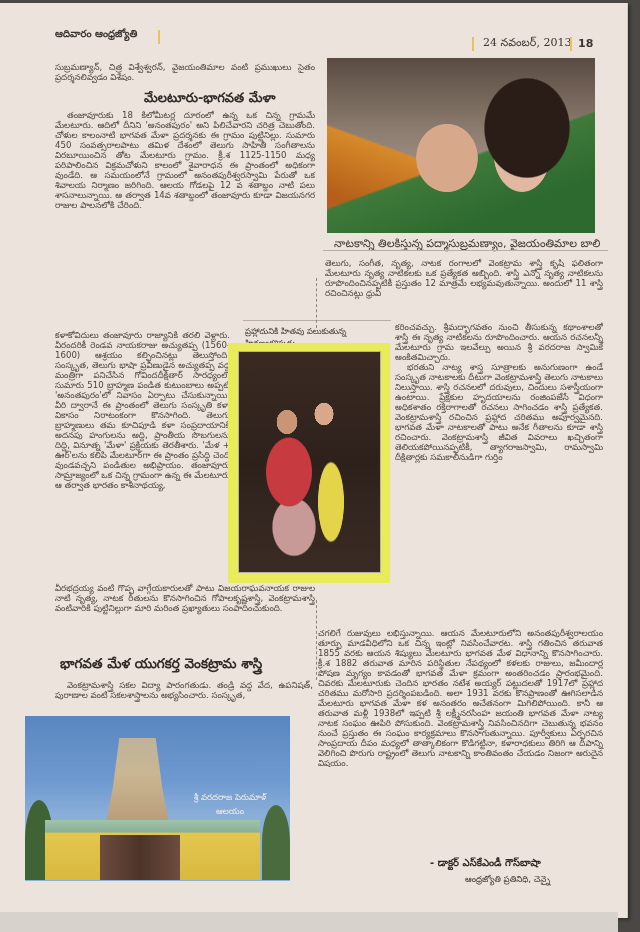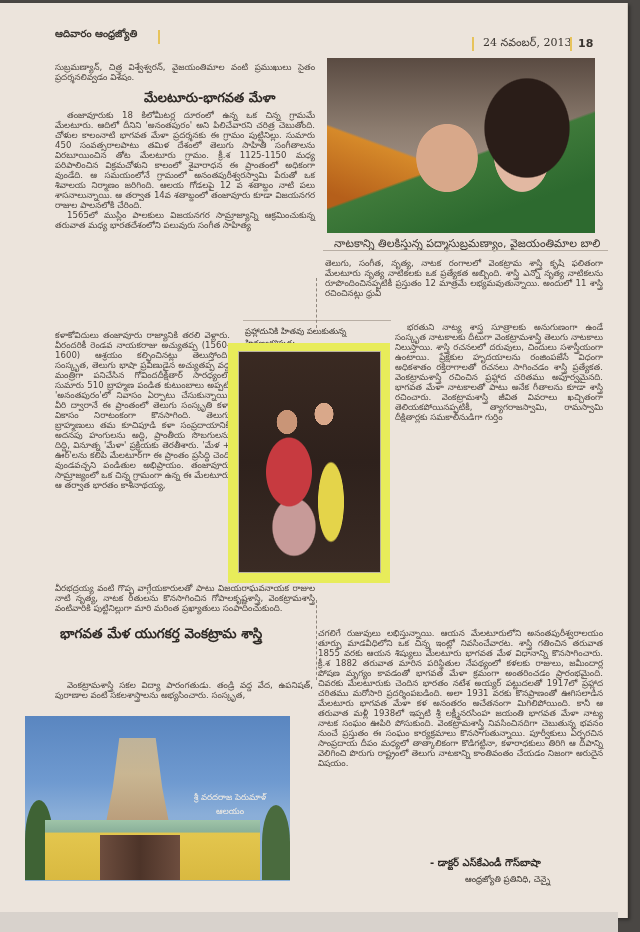--- a/index.html
+++ b/index.html
@@ -22,21 +22,21 @@
 
   .masthead-left { position: absolute; left: 55px; top: 28px; font-size: 10px; font-weight: bold; color: #3a3530; }
   .masthead-bar { position: absolute; width: 2px; height: 14px; background: #e7c35b; }
   .masthead-date { position: absolute; left: 483px; top: 36px; font-family: "DejaVu Serif", serif; font-size: 11px; color: #3a3530; }
   .masthead-page { position: absolute; left: 578px; top: 37px; font-size: 11px; font-weight: bold; color: #3a3530; }
 
   .intro { position: absolute; left: 55px; top: 62px; width: 260px; }
 
   .h1 { position: absolute; font-weight: bold; color: #2f2a26; }
   .sub1 { left: 100px; top: 90px; font-size: 13px; margin-left: 44px; }
-  .sub2 { left: 60px; top: 625px; font-size: 13.5px; }
+  .sub2 { left: 60px; top: 655px; font-size: 13.5px; }
 
   .col1a { position: absolute; left: 55px; top: 110px; width: 260px; }
   .col1b { position: absolute; left: 55px; top: 275px; width: 175px; }
   .col1c { position: absolute; left: 55px; top: 580px; width: 260px; }
   .col1d { position: absolute; left: 55px; top: 680px; width: 258px; }
 
   .col2a { position: absolute; left: 325px; top: 258px; width: 278px; }
   .col2b { position: absolute; left: 395px; top: 322px; width: 208px; }
   .col2c { position: absolute; left: 318px; top: 588px; width: 285px; margin-top: 40px; }
 
@@ -108,21 +108,20 @@
 <div class="masthead-bar" style="left:472px; top:37px;"></div>
 <div class="masthead-date">24 నవంబర్, 2013</div>
 <div class="masthead-bar" style="left:570px; top:37px;"></div>
 <div class="masthead-page">18</div>
 
 <div class="intro t">సుబ్రమణ్యాన్, చిత్ర విశ్వేశ్వరన్, వైజయంతిమాల వంటి ప్రముఖులు సైతం ప్రదర్శనలివ్వడం విశేషం.</div>
 
 <div class="h1 sub1">మేలటూరు-భాగవత మేళా</div>
 <div class="col1a t">
   <p>తంజావూరుకు 18 కిలోమీటర్ల దూరంలో ఉన్న ఒక చిన్న గ్రామమే మేలటూరు. ఆదిలో దీనిని 'అనంతపురం' అని పిలిచేవారని చరిత్ర చెబుతోంది. చోళుల కాలంనాటి భాగవత మేళా ప్రదర్శనకు ఈ గ్రామం పుట్టినిల్లు. సుమారు 450 సంవత్సరాలపాటు తమిళ దేశంలో తెలుగు సాహితీ సంగీతాలను విరబూయించిన తోట మేలటూరు గ్రామం. క్రీ.శ 1125-1150 మధ్య పరిపాలించిన విక్రమచోళుని కాలంలో శైవారాధన ఈ ప్రాంతంలో అధికంగా వుండేది. ఆ సమయంలోనే గ్రామంలో అనంతపురీశ్వరస్వామి పేరుతో ఒక శివాలయ నిర్మాణం జరిగింది. ఆలయ గోడలపై 12 వ శతాబ్దం నాటి పలు శాసనాలున్నాయి. ఆ తర్వాత 14వ శతాబ్దంలో తంజావూరు కూడా విజయనగర రాజుల పాలనలోకి చేరింది.</p>
-  <p>1565లో ముస్లిం పాలకులు విజయనగర సామ్రాజ్యాన్ని ఆక్రమించుకున్న తరువాత మధ్య భారతదేశంలోని పలువురు సంగీత సాహిత్య</p>
 </div>
 <div class="col1b t" style="top:330px;">కళాకోవిదులు తంజావూరు రాజ్యానికి తరలి వెళ్లారు. వీరందరికీ రెండవ నాయకరాజు అచ్యుతప్ప (1560-1600) ఆశ్రయం కల్పించినట్లు తెలుస్తోంది. సంస్కృత, తెలుగు భాషా ప్రవీణుడైన అచ్యుతప్ప వద్ద మంత్రిగా పనిచేసిన గోవిందదీక్షితార్ సారధ్యంలో సుమారు 510 బ్రాహ్మణ పండిత కుటుంబాలు అప్పటి 'అనంతపురం'లో నివాసం ఏర్పాటు చేసుకున్నాయి. వీరి ద్వారానే ఈ ప్రాంతంలో తెలుగు సంస్కృతి కళా వికాసం నిరాటంకంగా కొనసాగింది. తెలుగు బ్రాహ్మణులు తమ కూచిపూడి కళా సంప్రదాయానికి అదనపు హంగులను అద్ది, ప్రాంతీయ సొబగులను దిద్ది, వినూత్న 'మేళా' ప్రక్రియకు తెరతీశారు. 'మేళ + ఊర్'లను కలిపి మేలటూర్‌గా ఈ ప్రాంతం ప్రసిద్ధి చెంది వుండవచ్చని పండితుల అభిప్రాయం. తంజావూరు సామ్రాజ్యంలో ఒక చిన్న గ్రామంగా ఉన్న ఈ మేలటూరు ఆ తర్వాత భారతం కాశీనాథయ్య,</div>
 <div class="col1c t" style="top:583px;">వీరభద్రయ్య వంటి గొప్ప వాగ్గేయకారులతో పాటు విజయరాఘవనాయక రాజుల నాటి నృత్య, నాటక రీతులను కొనసాగించిన గోపాలకృష్ణశాస్త్రి, వెంకట్రామశాస్త్రి వంటివారికి పుట్టినిల్లుగా మారి మరింత ప్రఖ్యాతులు సంపాదించుకుంది.</div>
 
 <div class="h1 sub2">భాగవత మేళ యుగకర్త వెంకట్రామ శాస్త్రి</div>
 <div class="col1d t">
   <p>వెంకట్రామశాస్త్రి సకల విద్యా పారంగతుడు. తండ్రి వద్ద వేద, ఉపనిషత్, పురాణాల వంటి సకలశాస్త్రాలను అభ్యసించారు. సంస్కృత,</p>
 </div>
 
 <div class="photo1"></div>
@@ -133,20 +132,21 @@
 
 <div class="rule2"></div>
 <div class="cap2">
   <div>ప్రహ్లాదునికి హితవు పలుకుతున్న</div>
   <div>హిరణ్యకశిపుడు</div>
 </div>
 <div class="photo2-frame"></div>
 <div class="photo2"></div>
 
 <div class="col2b t">
+  <div>కరించవచ్చు. శ్రీమద్భాగవతం నుంచి తీసుకున్న కథాంశాలతో శాస్త్రి ఈ నృత్య నాటికలను రూపొందించారు. ఆయన రచనలన్నీ మేలటూరు గ్రామ ఇలవేల్పు అయిన శ్రీ వరదరాజ స్వామికే అంకితమిచ్చారు.</div>
   <p>భరతుని నాట్య శాస్త్ర సూత్రాలకు అనుగుణంగా ఉండే సంస్కృత నాటకాలకు దీటుగా వెంకట్రామశాస్త్రి తెలుగు నాటకాలు నిలుస్తాయి. శాస్త్రి రచనలలో దరువులు, చిందులు సశాస్త్రీయంగా ఉంటాయి. ప్రేక్షకుల హృదయాలను రంజింపజేసే విధంగా అధికశాతం రక్తిరాగాలతో రచనలు సాగించడం శాస్త్రి ప్రత్యేకత. వెంకట్రామశాస్త్రి రచించిన ప్రహ్లాద చరితము అపూర్వమైనది. భాగవత మేళా నాటకాలతో పాటు అనేక గీతాలను కూడా శాస్త్రి రచించారు. వెంకట్రామశాస్త్రి జీవిత వివరాలు ఖచ్చితంగా తెలియకపోయినప్పటికీ, త్యాగరాజస్వామి, రామస్వామి దీక్షితార్లకు సమకాలీనుడిగా గుర్తిం</p>
 </div>
 
 <div class="col2c t">చగలిగే రుజువులు లభిస్తున్నాయి. ఆయన మేలటూరులోని అనంతపురీశ్వరాలయం తూర్పు మాడవీధిలోని ఒక చిన్న ఇంట్లో నివసించేవారట. శాస్త్రి గతించిన తరువాత 1855 వరకు ఆయన శిష్యులు మేలటూరు భాగవత మేళ విధానాన్ని కొనసాగించారు. క్రీ.శ 1882 తరువాత మారిన పరిస్థితుల నేపథ్యంలో కళలకు రాజులు, జమీందార్ల పోషణ మృగ్యం కావడంతో భాగవత మేళా క్రమంగా అంతరించడం ప్రారంభమైంది. చివరకు మేలటూరుకు చెందిన భారతం నటేశ అయ్యర్ పట్టుదలతో 1917లో ప్రహ్లాద చరితము మరోసారి ప్రదర్శింపబడింది. అలా 1931 వరకు కొనప్రాణంతో ఊగిసలాడిన మేలటూరు భాగవత మేళా కళ అనంతరం అచేతనంగా మిగిలిపోయింది. కానీ ఆ తరువాత మళ్లీ 1938లో ఇప్పటి శ్రీ లక్ష్మీనరసింహ జయంతి భాగవత మేళా నాట్య నాటక సంఘం ఊపిరి పోసుకుంది. వెంకట్రామశాస్త్రి నివసించినదిగా చెబుతున్న భవనం నుంచే ప్రస్తుతం ఈ సంఘం కార్యక్రమాలు కొనసాగుతున్నాయి. పూర్వీకులు ఏర్పరచిన సాంప్రదాయ దీపం మధ్యలో తాత్కాలికంగా కొడిగట్టినా, కళారాధకులు తిరిగి ఆ దీపాన్ని వెలిగించి పొరుగు రాష్ట్రంలో తెలుగు నాటకాన్ని కాంతివంతం చేయడం నిజంగా అరుదైన విషయం.</div>
 
 <div class="vsep"></div>
 <div class="vsep2"></div>
 
 <div class="photo3-sky"></div>
 <div class="tree-l"></div>

